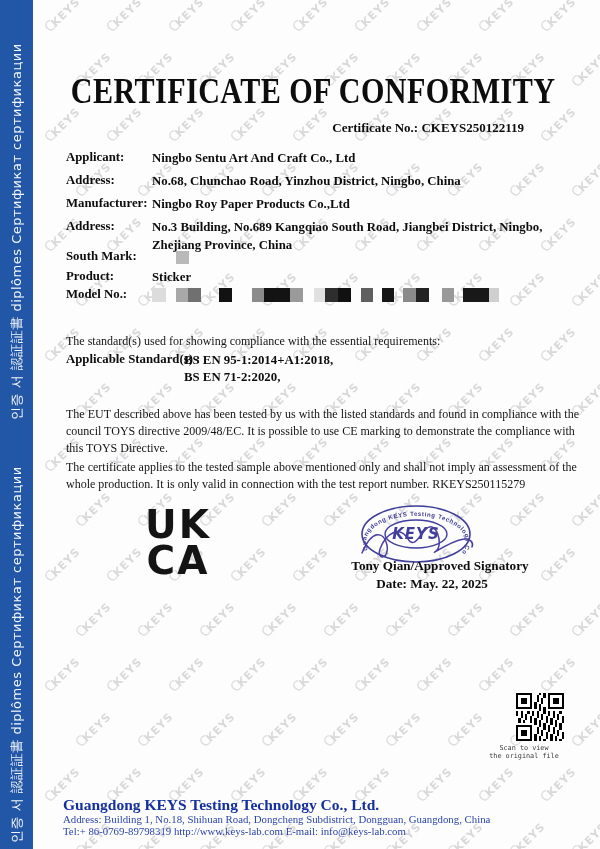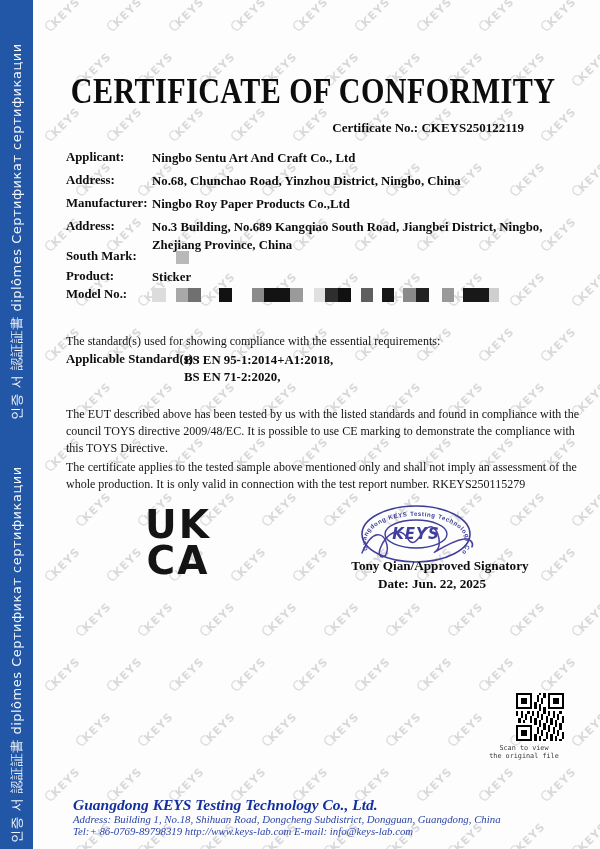--- a/index.html
+++ b/index.html
@@ -64,21 +64,21 @@
   .sigdate{position:absolute; left:342px; top:576px; width:180px; text-align:center;
     font-size:13.2px; font-weight:bold; color:#0d0d0d;}
   
   .qrwrap{position:absolute; left:516px; top:693px; width:48px; height:48px;}
   .qrcap{
     position:absolute; left:473px; top:744px; width:102px; text-align:center;
     font-family:"DejaVu Sans Mono","Liberation Mono",monospace;
     font-size:6.8px; line-height:8px; color:#3a3a3a;
   }
   
-  .footer{position:absolute; left:73px; top:795px; width:520px;font-style:italic;}
+  .footer{position:absolute; left:63px; top:795px; width:520px;}
   .f-co{font-size:15.5px; font-weight:bold; color:#14309e; line-height:19px;}
   .f-ln{font-size:10.8px; color:#2a44a8; line-height:11.8px; font-family:"Liberation Serif",serif;}
 </style>
 </head>
 <body>
 
 <div class="page">
 
   <div id="wm-layer">
       <span class="wm" style="left: 40px; top: 6px;">KEYS</span>
@@ -304,21 +304,21 @@
       <ellipse cx="62" cy="33" rx="31" ry="14" fill="none" stroke="#3e3e9a" stroke-width="1.4"></ellipse>
       <path id="ringPath" d="M 16 51 A 50 26 0 1 1 108 51" fill="none" stroke="none"></path>
       <text font-family="Liberation Sans, sans-serif" font-size="6.1" font-weight="bold" fill="#3e3e9a" letter-spacing="0.6">
         <textPath href="#ringPath" startOffset="2%">Guangdong  KEYS Testing Technology  Co., Ltd</textPath>
       </text>
       <text x="62" y="38" text-anchor="middle" font-family="DejaVu Sans, sans-serif" font-size="15" font-weight="bold" font-style="italic" fill="#3e3e9a" letter-spacing="1">KEYS</text>
       <path d="M 8 52 C 18 28 30 30 33 44 C 36 58 22 60 26 48 C 32 32 46 24 54 38 C 60 48 66 34 72 28 C 82 18 90 44 82 50 C 74 56 96 40 110 38 C 116 37 120 42 118 46" fill="none" stroke="#4a3fa0" stroke-width="1.5" stroke-linecap="round"></path>
     </svg>
   </div>
   <div class="signatory">Tony Qian/Approved Signatory</div>
-  <div class="sigdate">Date: Jun. 22, 2025</div>
+  <div class="sigdate">Date: May. 22, 2025</div>
 
   <div class="qrwrap">
     <svg id="qr-svg" width="48" height="48" viewBox="0 0 21 21" shape-rendering="crispEdges">
         <rect x="0" y="0" width="21" height="21" fill="#ffffff"></rect>
         <rect x="10" y="0" width="1" height="1" fill="#000"></rect>
         <rect x="12" y="0" width="1" height="1" fill="#000"></rect>
         <rect x="9" y="1" width="1" height="1" fill="#000"></rect>
         <rect x="12" y="1" width="1" height="1" fill="#000"></rect>
         <rect x="9" y="2" width="1" height="1" fill="#000"></rect>
         <rect x="11" y="2" width="1" height="1" fill="#000"></rect>

